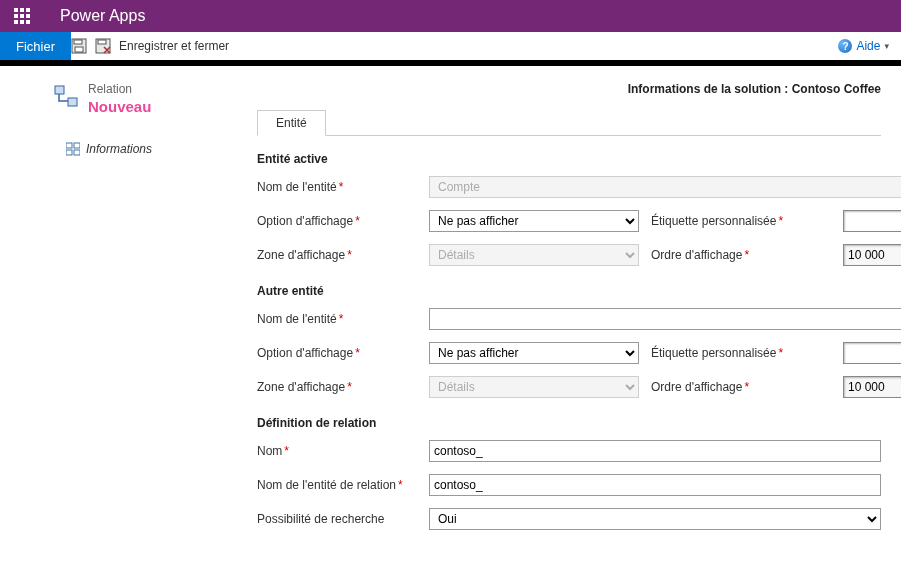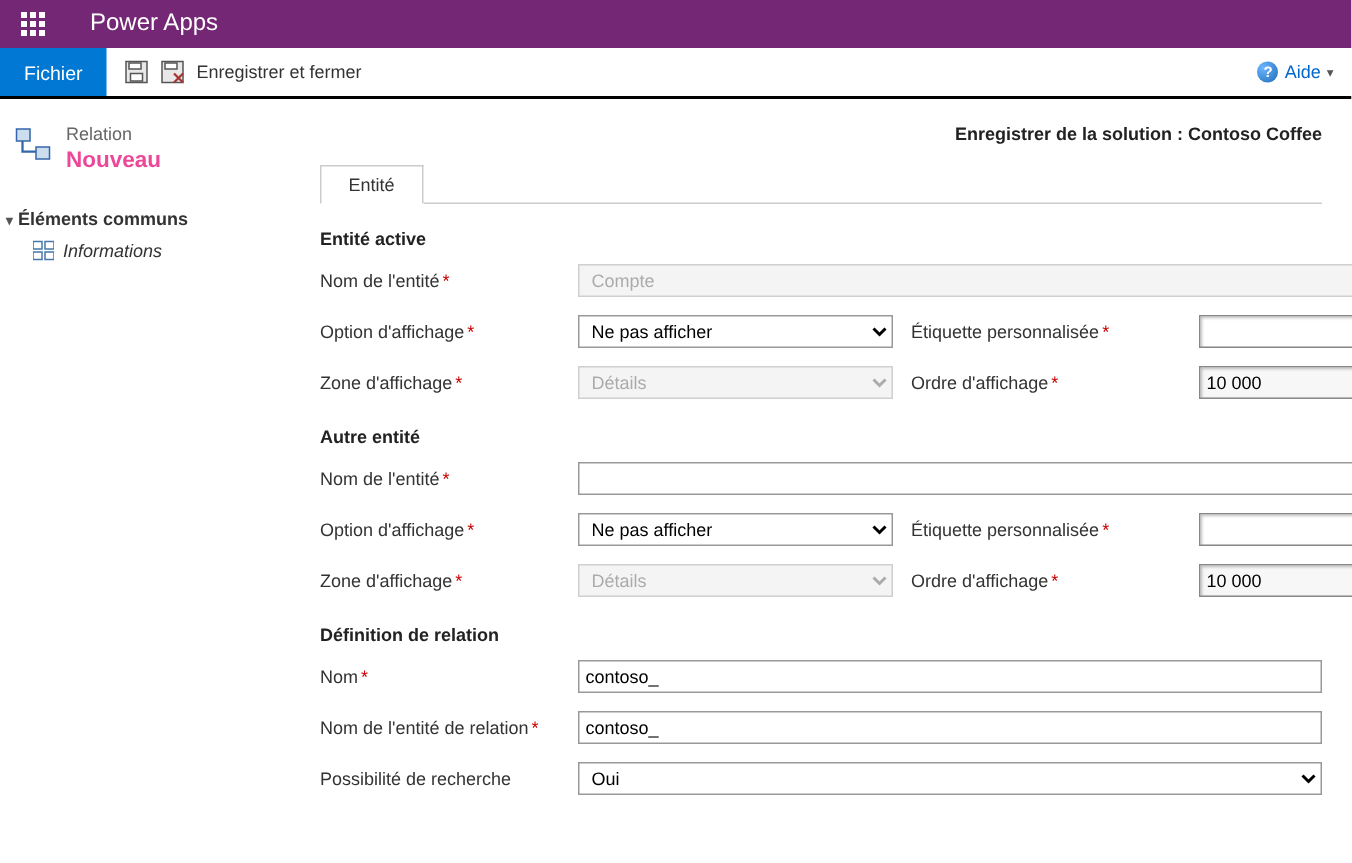--- a/index.html
+++ b/index.html
@@ -5,34 +5,34 @@
 * { box-sizing: border-box; margin: 0; padding: 0; font-family: "Segoe UI", Arial, sans-serif; }
 body { background: #fff; width: 901px; height: 575px; overflow: hidden; font-size: 13px; color: #333; }
 
 
 .topbar { background: #742774; height: 32px; display: flex; align-items: center; color: #fff; }
 .waffle { width: 44px; height: 44px; display: flex; align-items: center; justify-content: center; }
 .waffle svg { width: 16px; height: 16px; }
 .app-title { font-size: 16px; font-weight: 400; margin-left: 16px; }
 
 
-.cmdbar { height: 34px; border-bottom: 2px solid #000000; display: flex; align-items: center; justify-content: space-between; padding-right: 12px; font-size: 12px; }
+.cmdbar { height: 34px; border-bottom: 6px solid #000000; display: flex; align-items: center; justify-content: space-between; padding-right: 12px; font-size: 12px; }
 .cmdbar-left { display: flex; align-items: center; height: 100%; }
 .fichier-btn { background: #0078d4; color: #fff; height: 100%; padding: 0 16px; display: flex; align-items: center; font-size: 13px; }
-.cmd-icons { display: flex; align-items: center; gap: 8px; margin-left: 12px; }
+.cmd-icons { display: flex; align-items: center; gap: 8px; }
 .cmd-icon { width: 16px; height: 16px; display: flex; align-items: center; justify-content: center; }
 .cmd-label { color: #333; }
 .help-link { display: flex; align-items: center; gap: 4px; color: #0066cc; }
 .help-icon { width: 14px; height: 14px; border-radius: 50%; background: radial-gradient(circle at 30% 30%, #6bb6ff, #1e6bb8); display:flex;align-items:center;justify-content:center;color:#fff;font-size:10px;font-weight:bold;}
 .help-caret { font-size: 9px; color: #555; }
 
 
 .body { display: flex; height: calc(100% - 78px); }
 
-.sidebar { width: 205px; padding: 12px 0; }
+.sidebar { width: 205px; padding: 12px 0; margin-left: 44px; }
 .side-head { display: flex; gap: 10px; padding: 4px 10px 8px 10px; align-items:flex-start;}
 .side-head-icon { width:24px; height:24px; margin-top:2px; display:flex; align-items:center; justify-content:center;}
 .side-head-text .type { color: #666; font-size: 12px; }
 .side-head-text .name { font-weight: 700; font-size: 15px; color:#ec4899; margin-top:2px;}
 .tree { padding: 14px 10px 0 4px; font-size: 12px; }
 .tree-item { padding: 2px 0; }
 .tree-parent { font-weight: 700; }
 .tree-caret { display:inline-block; width:8px; font-size:9px; color:#555;}
 .tree-child { padding-left: 18px; display:flex; align-items:center; gap:6px; margin-top:3px;font-style:italic;}
 .tree-child-icon { width:14px; height:14px; display:flex; align-items:center; justify-content:center;}
@@ -111,40 +111,37 @@
             <rect x="14" y="14" width="9" height="8" fill="#cde" stroke="#36a"></rect>
             <path d="M5 10 V17 H14" fill="none" stroke="#36a" stroke-width="1.5"></path>
           </svg>
       </div>
       <div class="side-head-text">
         <div class="type">Relation</div>
         <div class="name">Nouveau</div>
       </div>
     </div>
     <div class="tree">
-      <div class="tree-item tree-parent">
-        <span class="tree-caret">▾</span><span>Éléments communs</span>
-      </div>
       <div class="tree-item tree-child">
         <span class="tree-child-icon">
           <svg viewBox="0 0 14 14" width="14" height="14">
               <rect x="0" y="1" width="6" height="5" fill="#fff" stroke="#47a"></rect>
               <rect x="8" y="1" width="6" height="5" fill="#fff" stroke="#47a"></rect>
               <rect x="0" y="8" width="6" height="5" fill="#fff" stroke="#47a"></rect>
               <rect x="8" y="8" width="6" height="5" fill="#fff" stroke="#47a"></rect>
             </svg>
         </span>
         <span>Informations</span>
       </div>
     </div>
   </div>
 
   <div class="main">
     <div class="main-top">
-      <span>Enregistrer de la solution : </span><span>Contoso Coffee</span>
+      <span>Informations de la solution : </span><span>Contoso Coffee</span>
     </div>
     <div class="tabs">
       <div class="tab">Entité</div>
     </div>
 
     <div class="section-title">Entité active</div>
     <div class="form-grid">
       <div class="lbl"><span>Nom de l'entité</span><span class="req">*</span></div>
       <div class="wide"><select class="disabled" disabled=""><option>Compte</option></select></div>
 

